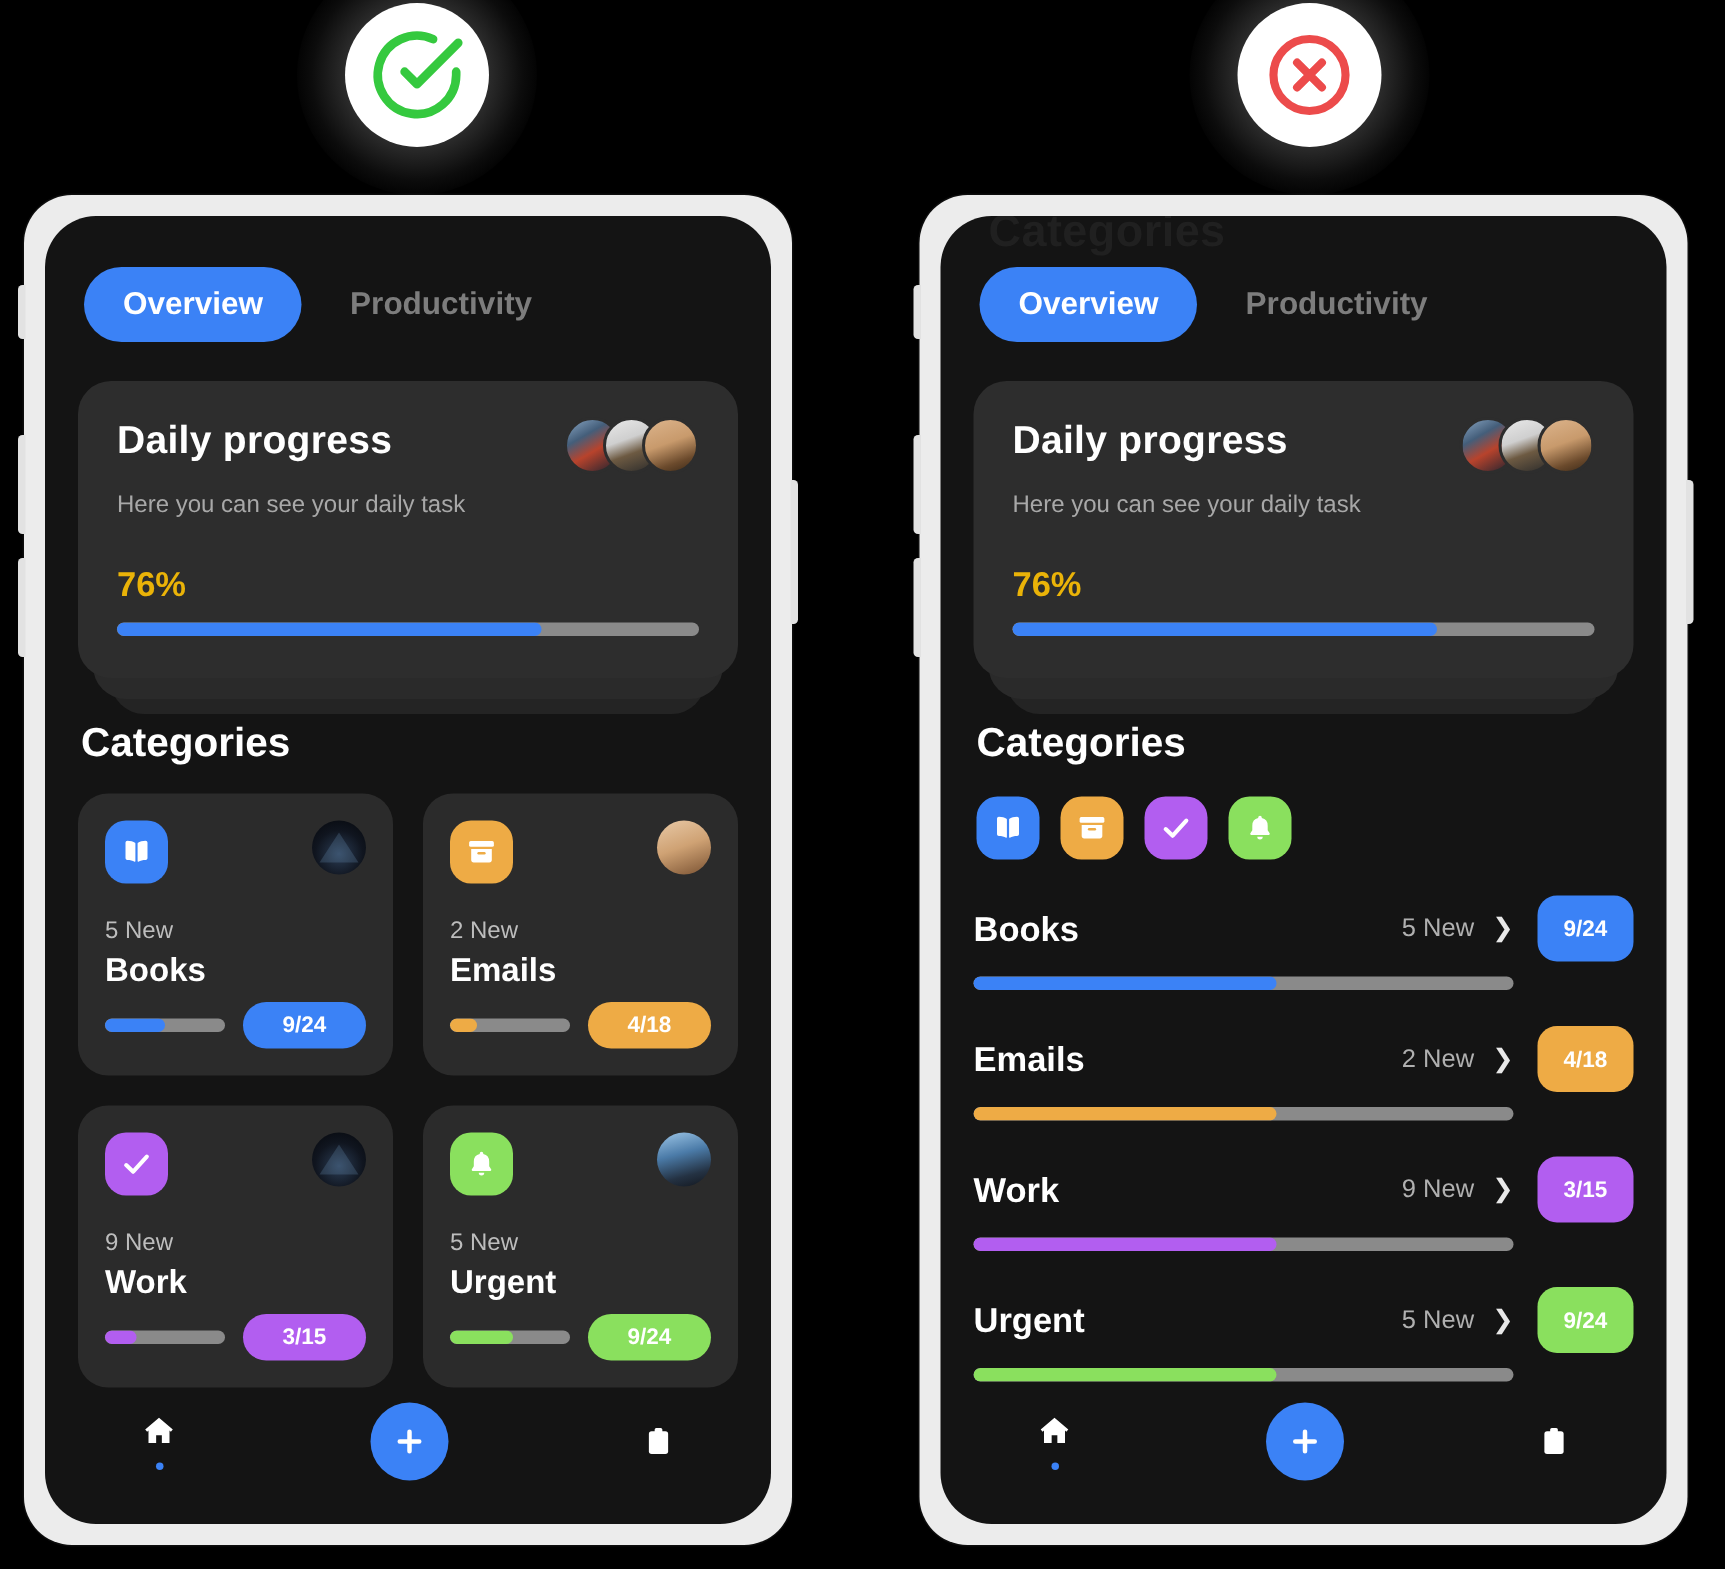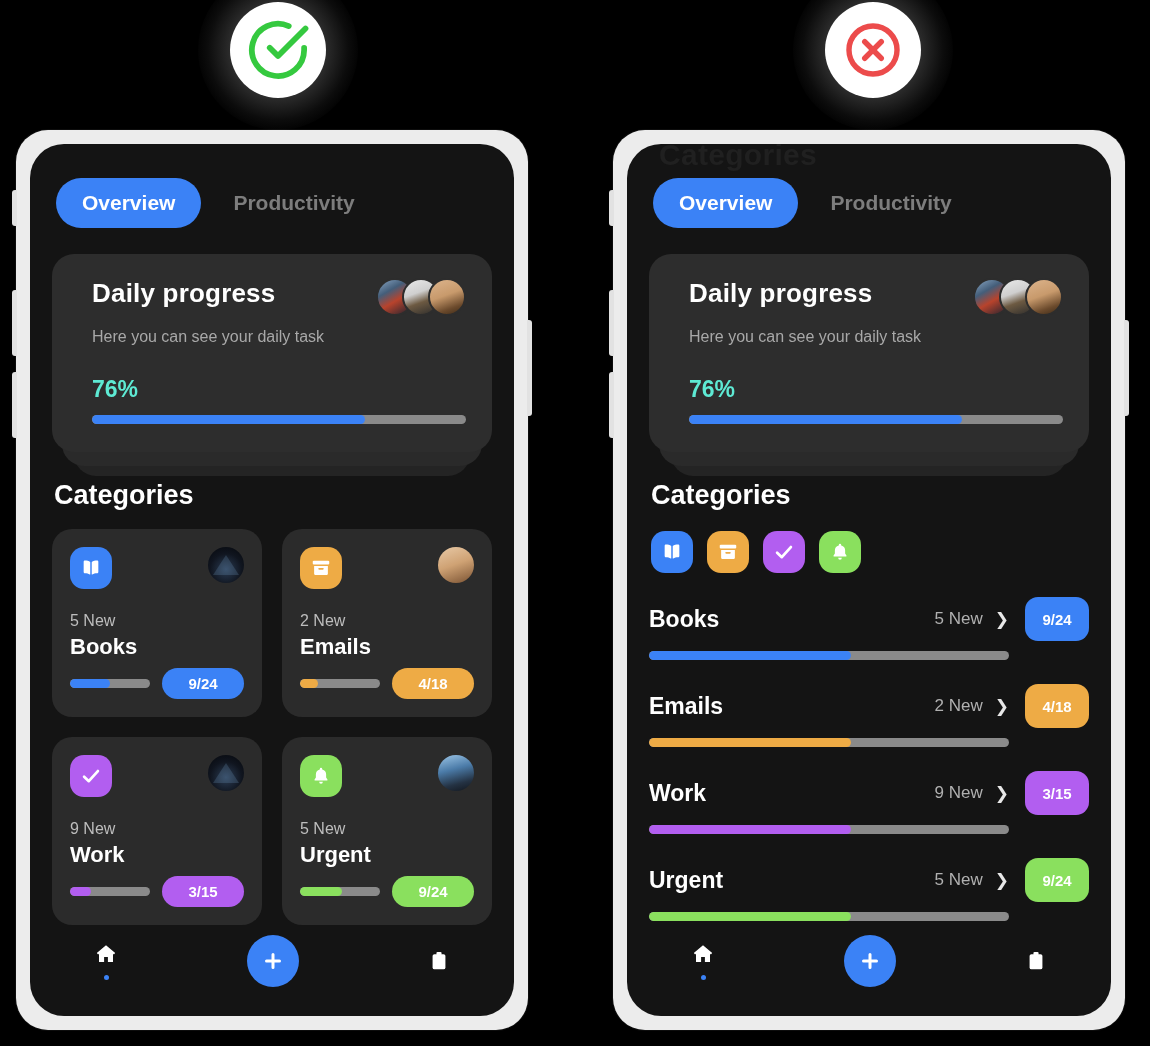--- a/index.html
+++ b/index.html
@@ -38,25 +38,25 @@
 
   .tabs{display:flex;align-items:center;gap:6px;padding:34px 0 0 26px;}
   .tab{font-size:21px;font-weight:bold;padding:13px 26px;border-radius:999px;color:#7d7d7d;}
   .tab.active{background:#3b82f6;color:#fff;}
 
   .card-stack{position:relative;margin:26px 22px 0 22px;}
   .card-ghost2{position:absolute;left:22px;right:22px;top:196px;height:26px;
                background:#242424;border-radius:0 0 22px 22px;}
   .card-ghost1{position:absolute;left:10px;right:10px;top:188px;height:24px;
                background:#2a2a2a;border-radius:0 0 22px 22px;}
-  .card{position:relative;background:#2d2d2d;border-radius:22px;padding:24px 26px 28px 40px;}
+  .card{position:relative;background:#2d2d2d;border-radius:22px;padding:24px 26px 28px 26px;}
   .card-top{display:flex;align-items:flex-start;justify-content:space-between;}
   .card-title{font-size:26px;font-weight:bold;color:#fff;letter-spacing:.2px;}
   .card-sub{margin-top:12px;font-size:16px;color:#a8a8a8;}
-  .pct{margin-top:30px;font-size:23px;font-weight:bold;color:#5eead4;}
+  .pct{margin-top:30px;font-size:23px;font-weight:bold;color:#eab308;}
 
   .avatars{display:flex;}
   .avatars .av{width:34px;height:34px;border-radius:50%;margin-left:-12px;
        border:2px solid #2d2d2d;background-size:cover;}
   .avatars .av:first-child{margin-left:0;}
   .av1{background:linear-gradient(150deg,#8aa7c4 0%,#445e7a 32%,#b8432c 58%,#1c2230 100%);}
   .av2{background:linear-gradient(160deg,#e9e9e9 0%,#cfcfcf 38%,#6d5a42 62%,#2b2b2b 100%);}
   .av3{background:linear-gradient(160deg,#dcb48c 0%,#c89a6c 45%,#6b4a2c 78%,#3c2a18 100%);}
   .avs{width:36px;height:36px;border-radius:50%;}
   .avs-dark{background:radial-gradient(circle at 50% 62%,#2b3d55 0%,#10151f 55%,#05070b 100%);

